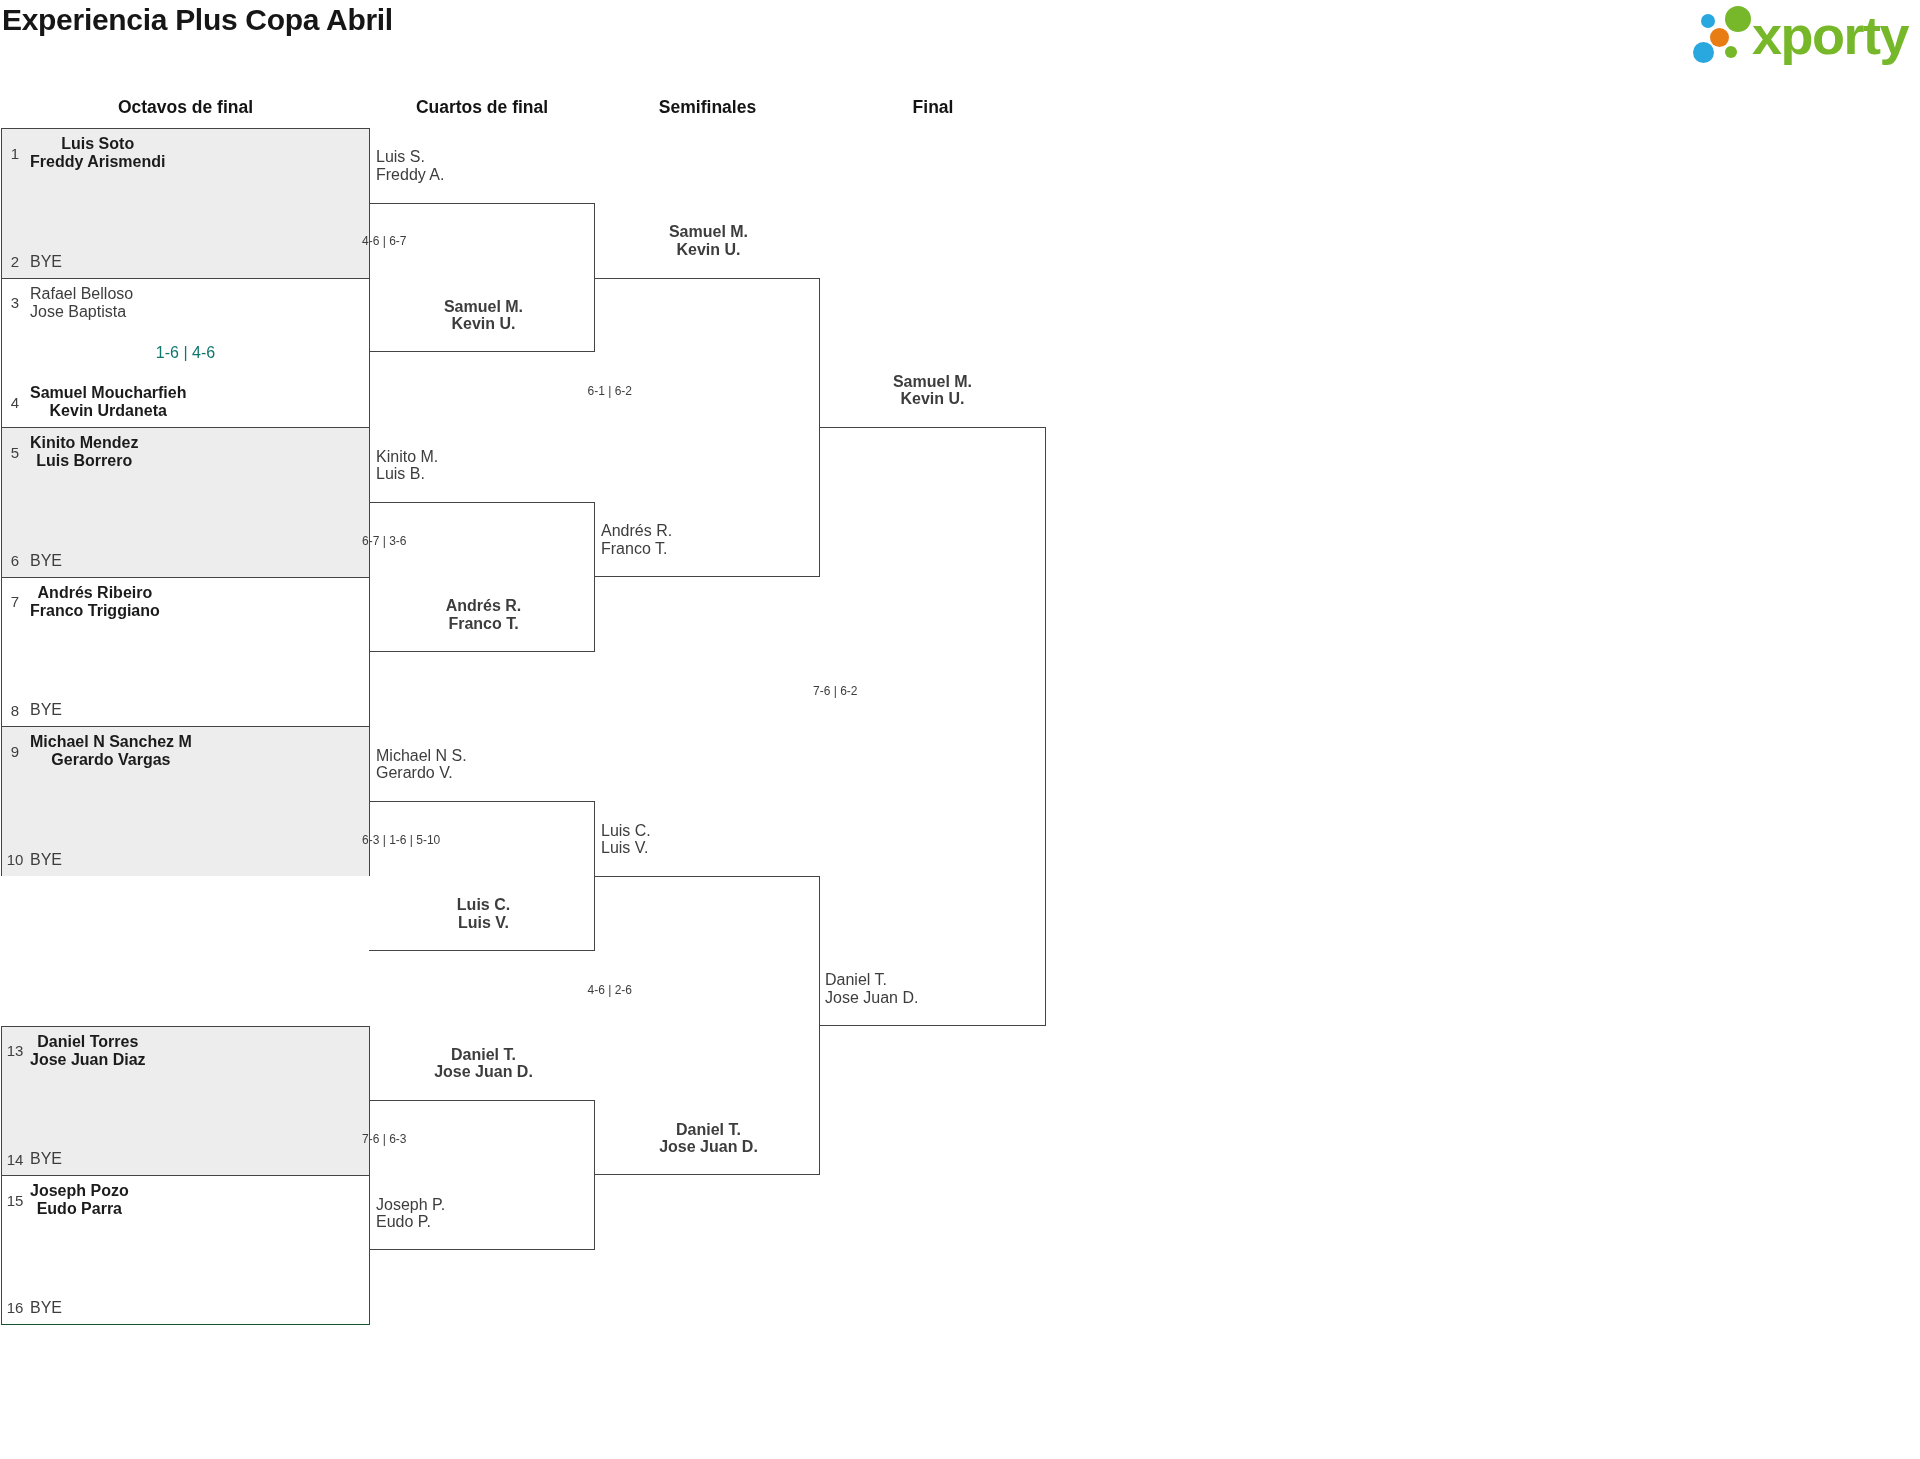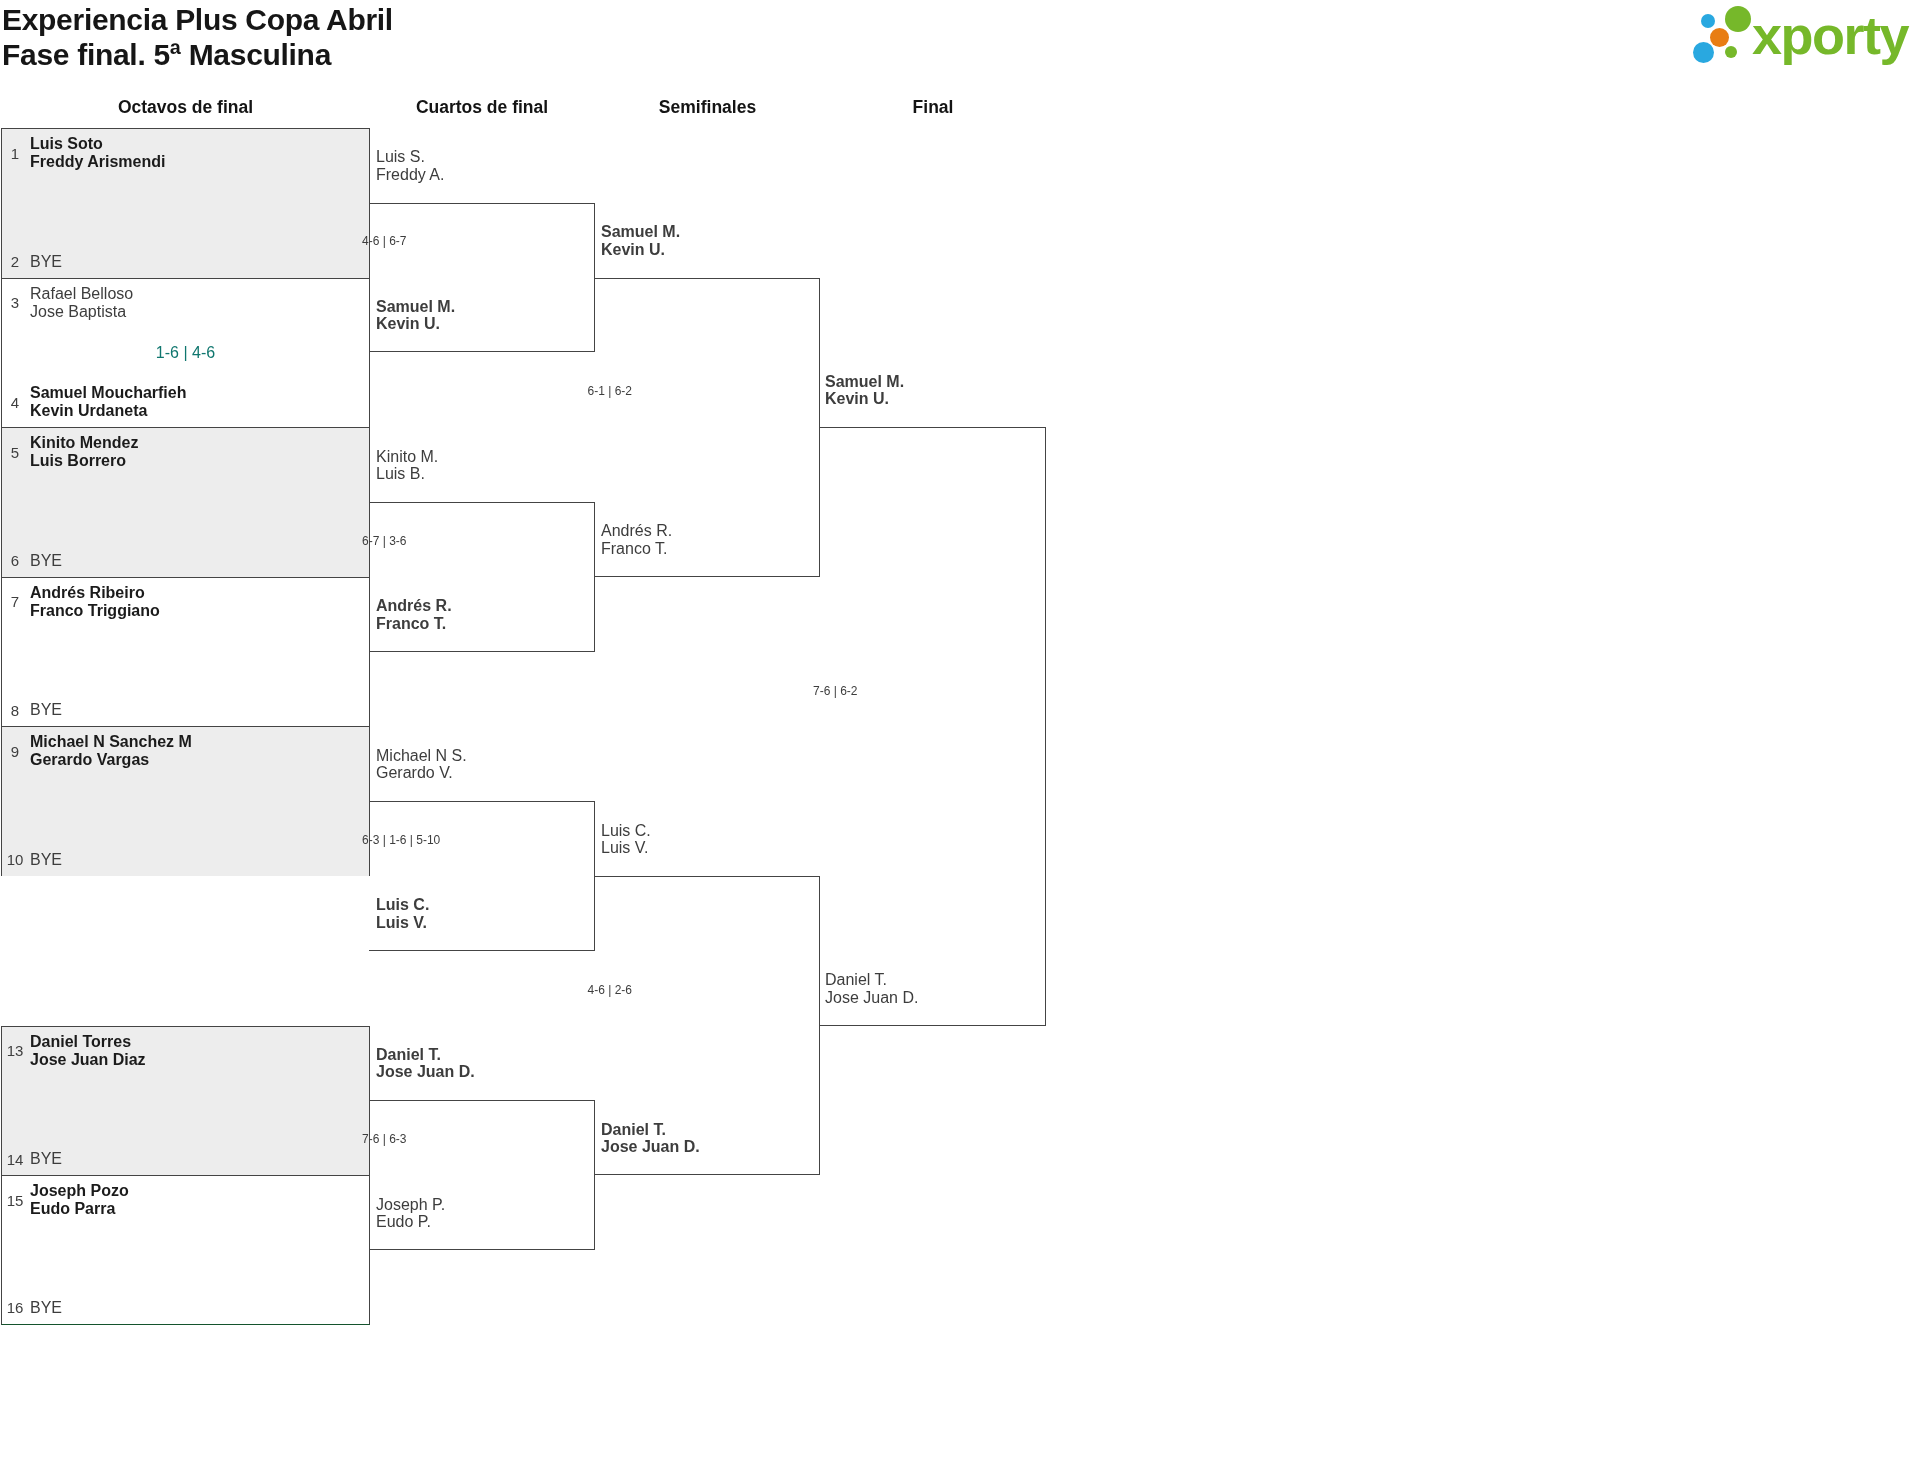--- a/index.html
+++ b/index.html
@@ -25,36 +25,35 @@
         border:1px solid #444;border-bottom:none;background:#fff;}
   .obox.g{background:#ededed;}
   .obox.last{border-bottom:1px solid #14532d;}
   .rbox{position:absolute;box-sizing:border-box;border:1px solid #444;border-left:none;background:transparent;}
   .orow{position:absolute;left:3px;right:4px;display:flex;align-items:center;}
   .orow.t{top:6px;}
   .orow.b{bottom:7px;}
   .seed{flex:none;width:20px;text-align:center;font-size:15px;color:#3f3f3f;}
   .nm{margin-left:5px;font-size:16px;line-height:18px;color:#3d3d3d;}
   .nm .l{display:block;white-space:nowrap;}
-  .w{font-weight:700;color:#1b1b1b;}
+  .w{font-weight:700;color:#1b1b1b;text-align:center;}
   .oscore{position:absolute;left:0;right:0;top:50%;transform:translateY(-50%);text-align:center;
           font-size:16px;color:#0f766e;}
   .ent{position:absolute;width:215px;font-size:16px;line-height:17.5px;color:#3d3d3d;}
   .ent .l{display:block;white-space:nowrap;}
   .score{position:absolute;width:240px;font-size:12px;line-height:22px;color:#3d3d3d;
          white-space:nowrap;}
 </style>
 </head>
 <body>
 
 <div class="page">
 
   <div class="title">
     <div>Experiencia Plus Copa Abril</div>
-    <div>Fase final. 5ª Masculina</div>
   </div>
 
   <div class="logo">
     <div class="dot d-blue-sm"></div>
     <div class="dot d-green-lg"></div>
     <div class="dot d-orange"></div>
     <div class="dot d-blue-lg"></div>
     <div class="dot d-green-sm"></div>
     <div class="logo-text">xporty</div>
   </div>

